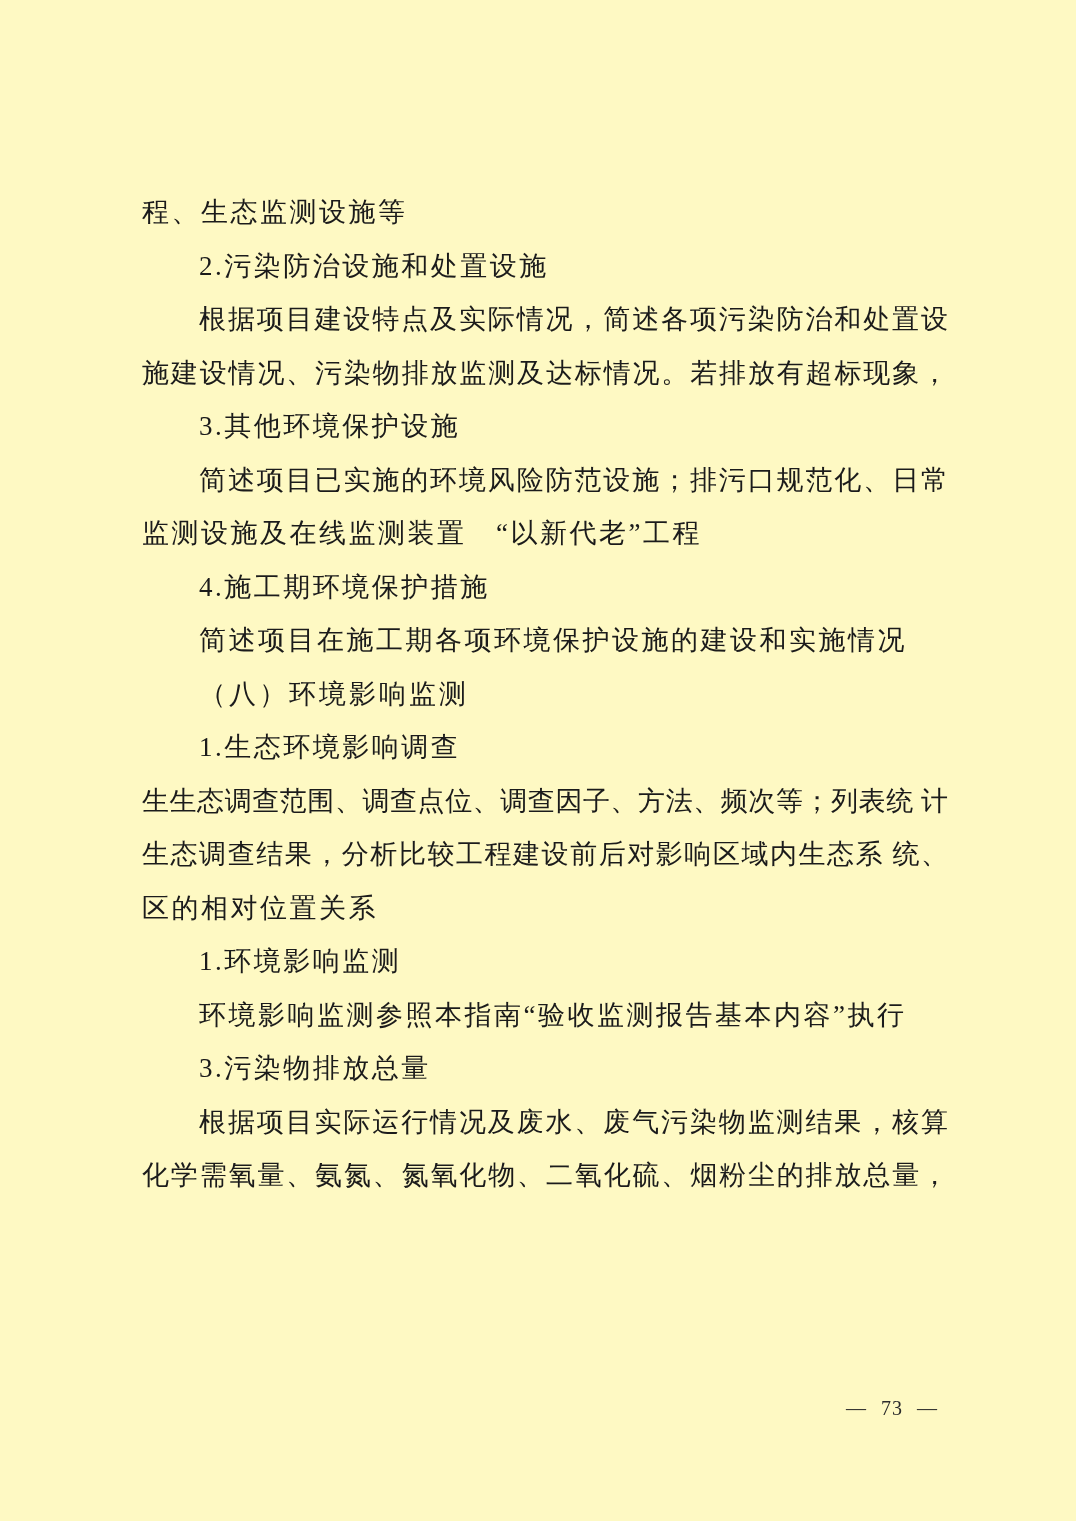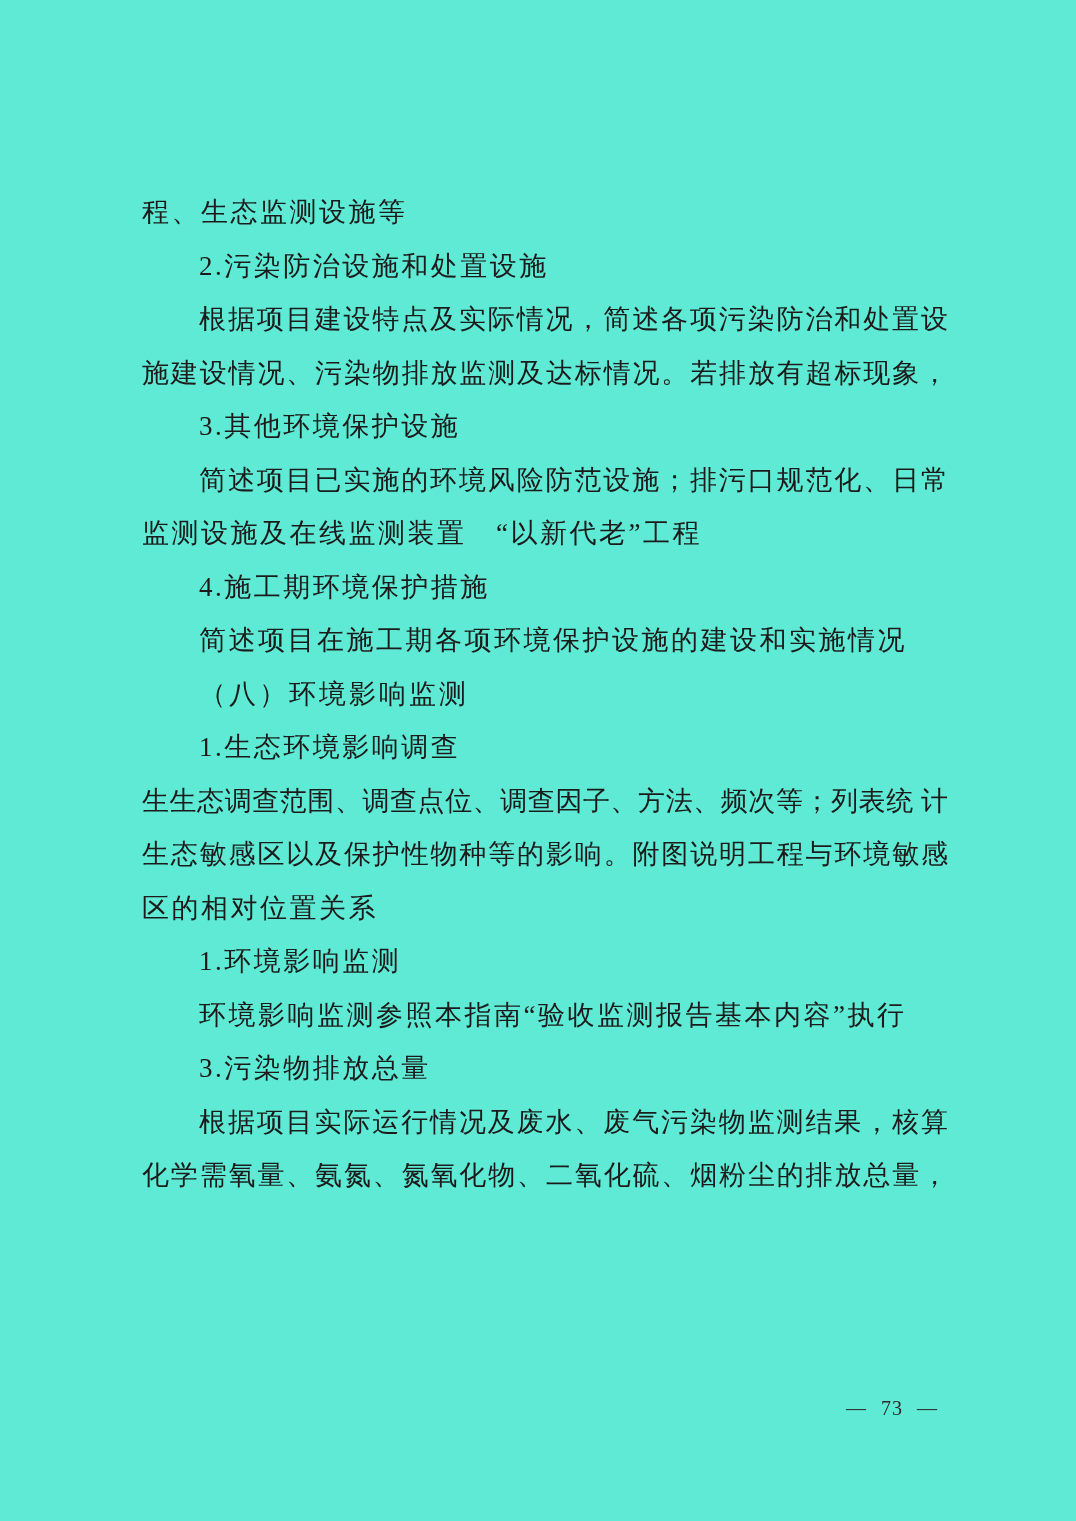--- a/index.html
+++ b/index.html
@@ -12,21 +12,21 @@
     color: #1b1b1b;
     overflow: hidden;
   }
 
   .page {
     position: absolute;
     left: 0;
     top: 0;
     width: 1076px;
     height: 1521px;
-    background: #5eead4;
+    background: #fef9c3;
   }
 
   .text-block {
     position: absolute;
     left: 142px;
     top: 186px;
     width: 806px;
     font-size: 27px;
     line-height: 53.5px;
   }
@@ -71,21 +71,21 @@
       <div class="line indent justify">根据项目建设特点及实际情况，简述各项污染防治和处置设</div>
       <div class="line justify">施建设情况、污染物排放监测及达标情况。若排放有超标现象，</div>
       <div class="line indent">3.其他环境保护设施</div>
       <div class="line indent justify">简述项目已实施的环境风险防范设施；排污口规范化、日常</div>
       <div class="line">监测设施及在线监测装置　“以新代老”工程</div>
       <div class="line indent">4.施工期环境保护措施</div>
       <div class="line indent">简述项目在施工期各项环境保护设施的建设和实施情况</div>
       <div class="line indent heading">（八）环境影响监测</div>
       <div class="line indent">1.生态环境影响调查</div>
       <div class="line justify">生生态调查范围、调查点位、调查因子、方法、频次等；列表统 计</div>
-      <div class="line justify">生态敏感区以及保护性物种等的影响。附图说明工程与环境敏感</div>
+      <div class="line justify">生态调查结果，分析比较工程建设前后对影响区域内生态系 统、</div>
       <div class="line">区的相对位置关系</div>
       <div class="line indent">1.环境影响监测</div>
       <div class="line indent">环境影响监测参照本指南“验收监测报告基本内容”执行</div>
       <div class="line indent">3.污染物排放总量</div>
       <div class="line indent justify">根据项目实际运行情况及废水、废气污染物监测结果，核算</div>
       <div class="line justify">化学需氧量、氨氮、氮氧化物、二氧化硫、烟粉尘的排放总量，</div>
     </div>
   <div class="page-number">— 73 —</div>
 </div>
 

